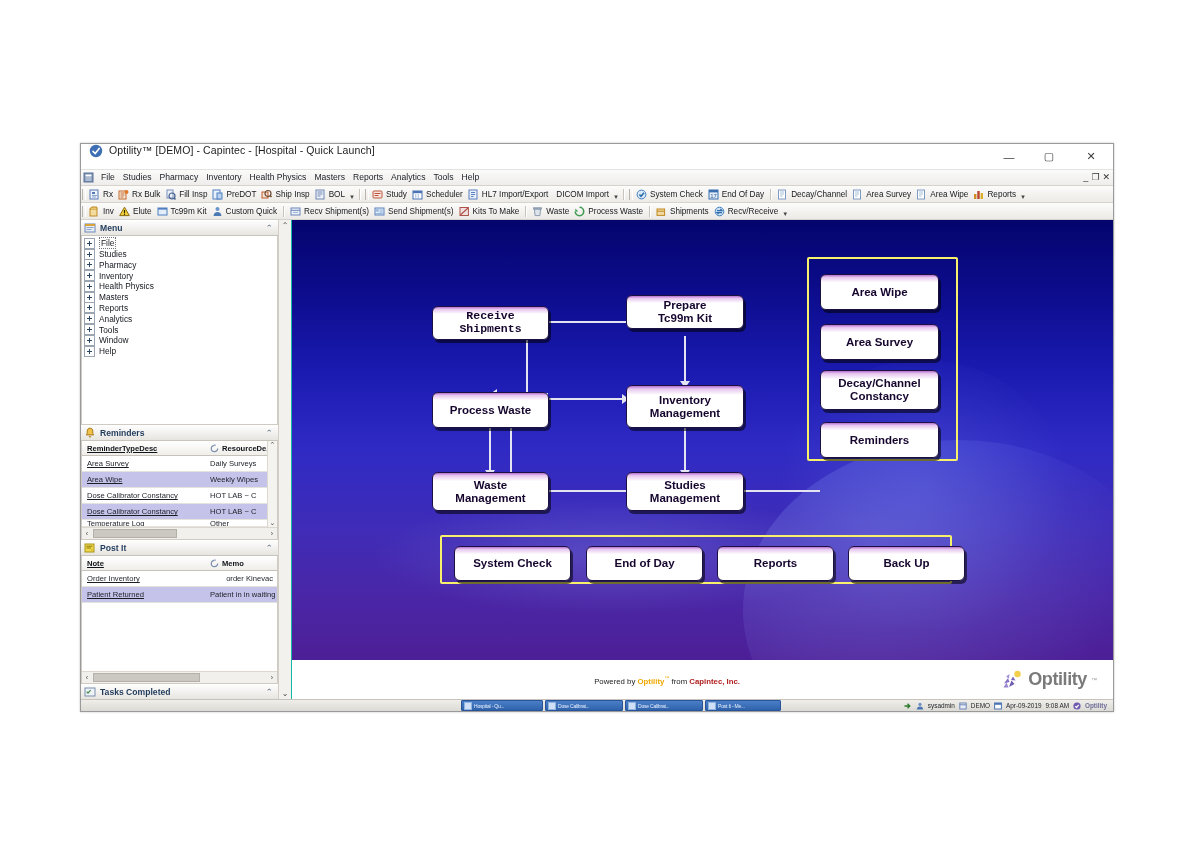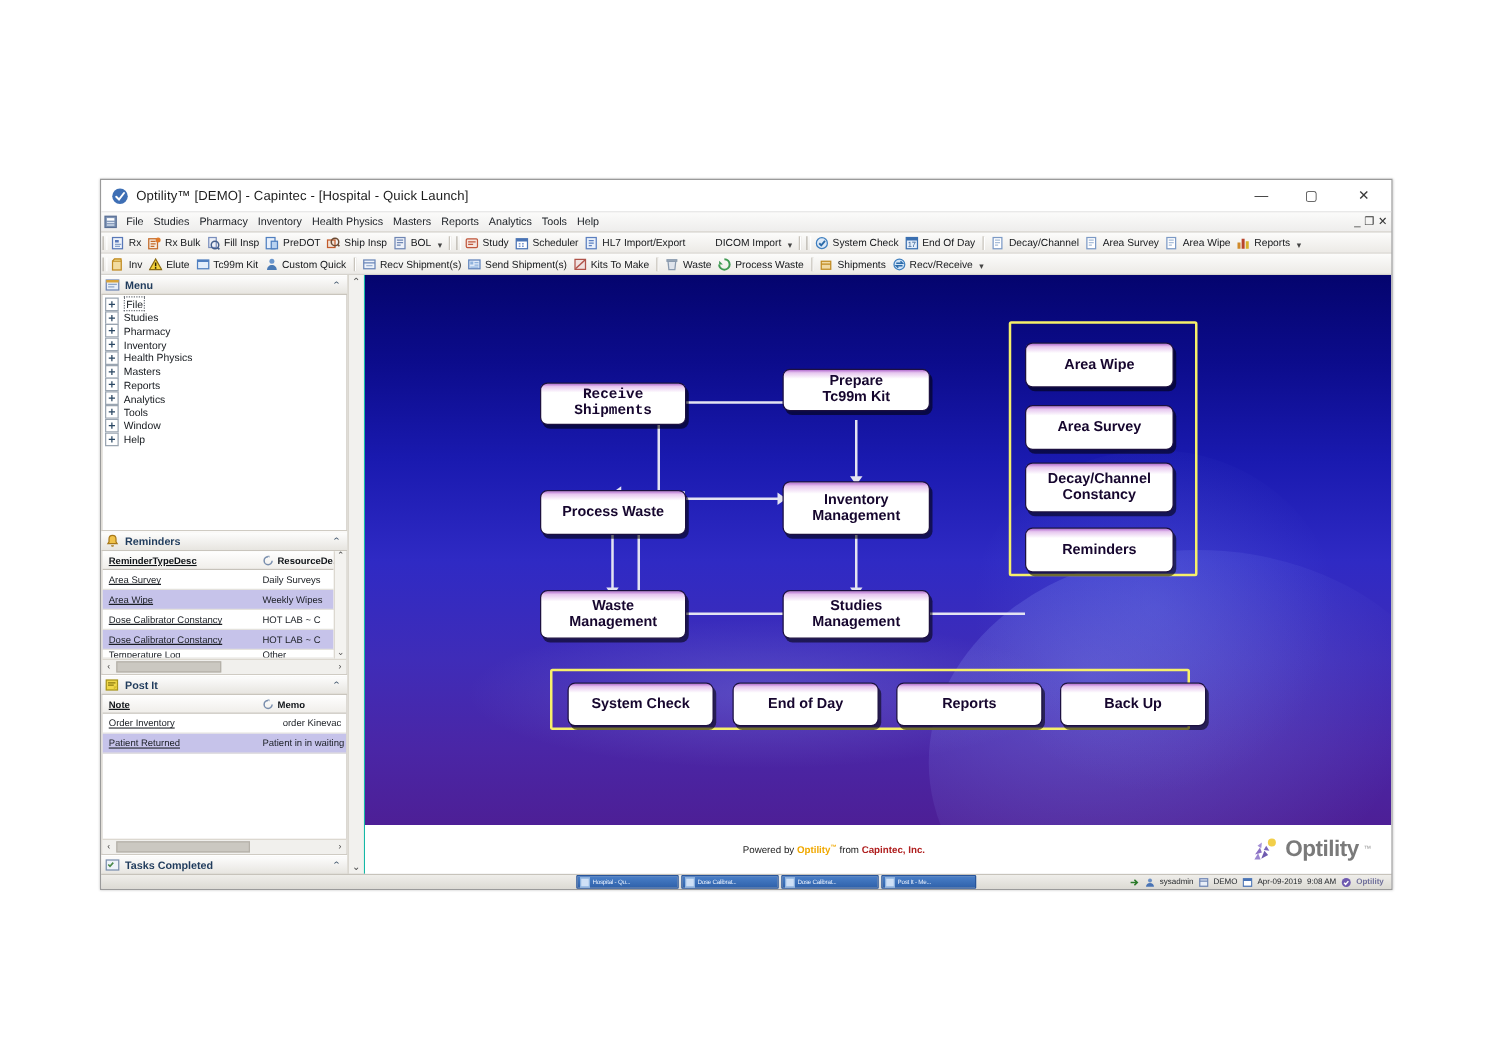--- a/index.html
+++ b/index.html
@@ -8,21 +8,21 @@
 
   .app-window{
     position:absolute;left:80px;top:143px;width:1032px;height:567px;
     background:#f0efee;border:1px solid #9a9a9a;
     box-shadow:0 0 2px rgba(0,0,0,.25);
     display:flex;flex-direction:column;
   }
 
   
   .titlebar{height:25px;background:#ffffff;border-bottom:1px solid #e2e2e2;
-    display:flex;align-items:center;flex:0 0 auto;}
+    display:flex;flex:0 0 auto;}
   .tb-ico{width:14px;height:14px;margin:0 6px 0 8px;position:relative;flex:0 0 auto;}
   .tb-ico svg{display:block;}
   .tb-title{font-size:10.5px;color:#1c1c1c;letter-spacing:.1px;white-space:nowrap;}
   .tb-spacer{flex:1 1 auto;}
   .wbtn{width:40px;height:25px;display:flex;align-items:center;justify-content:center;
     font-size:11px;color:#3a3a3a;}
   .wbtn.close{width:44px;}
 
   
   .menubar{height:15px;background:linear-gradient(#fbfbfa,#eeedec);
@@ -288,21 +288,21 @@
     <div class="tbtn">
       <span class="ticon">
           <svg viewBox="0 0 11 11" width="11" height="11">
             <rect x="1" y="1" width="8" height="9" fill="#e9f0fa" stroke="#5b7fc0"></rect>
             <path d="M3 3.5h4M3 5.5h4M3 7.5h2.5" stroke="#5b7fc0"></path>
           </svg>
         </span>
       <span class="lbl">HL7 Import/Export</span>
     </div>
     <div class="tbtn">
-      <span class="lbl" style="margin-left:19px">DICOM Import</span>
+      <span class="lbl" style="margin-left:3px">DICOM Import</span>
     </div>
     <div class="tover">
         <i>▾</i>
       </div>
     <div class="tsep"></div>
     <div class="tgrip">
         <i></i>
       </div>
 
     <div class="tbtn">

